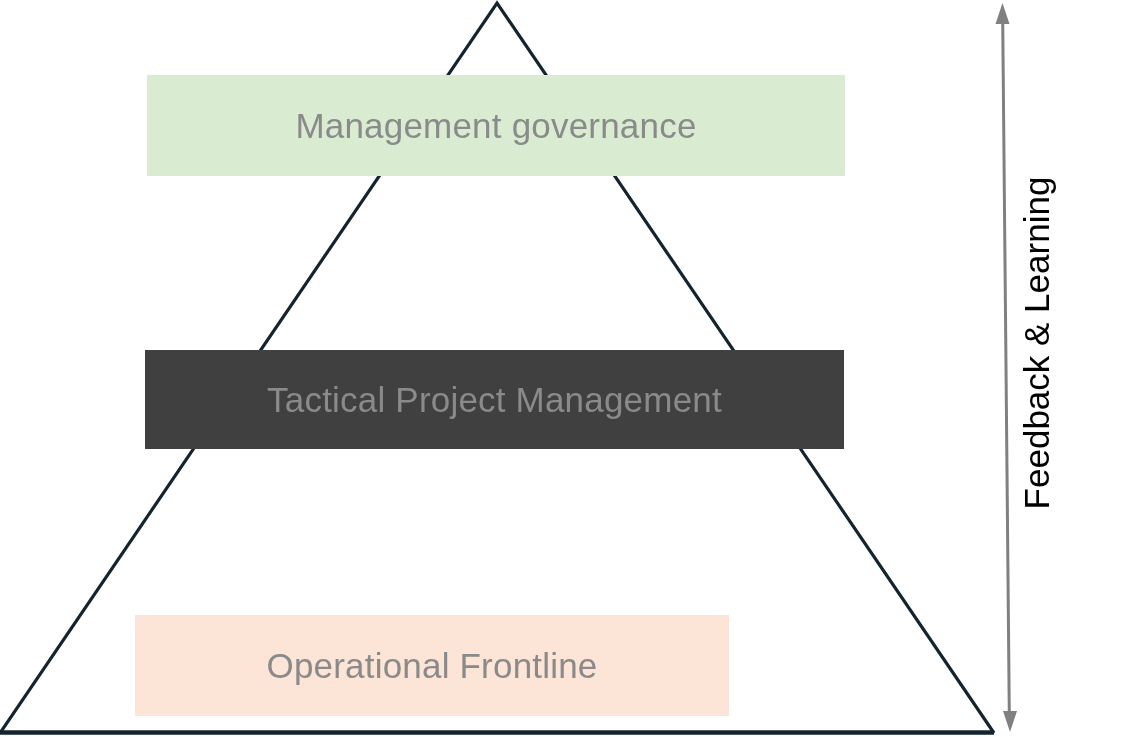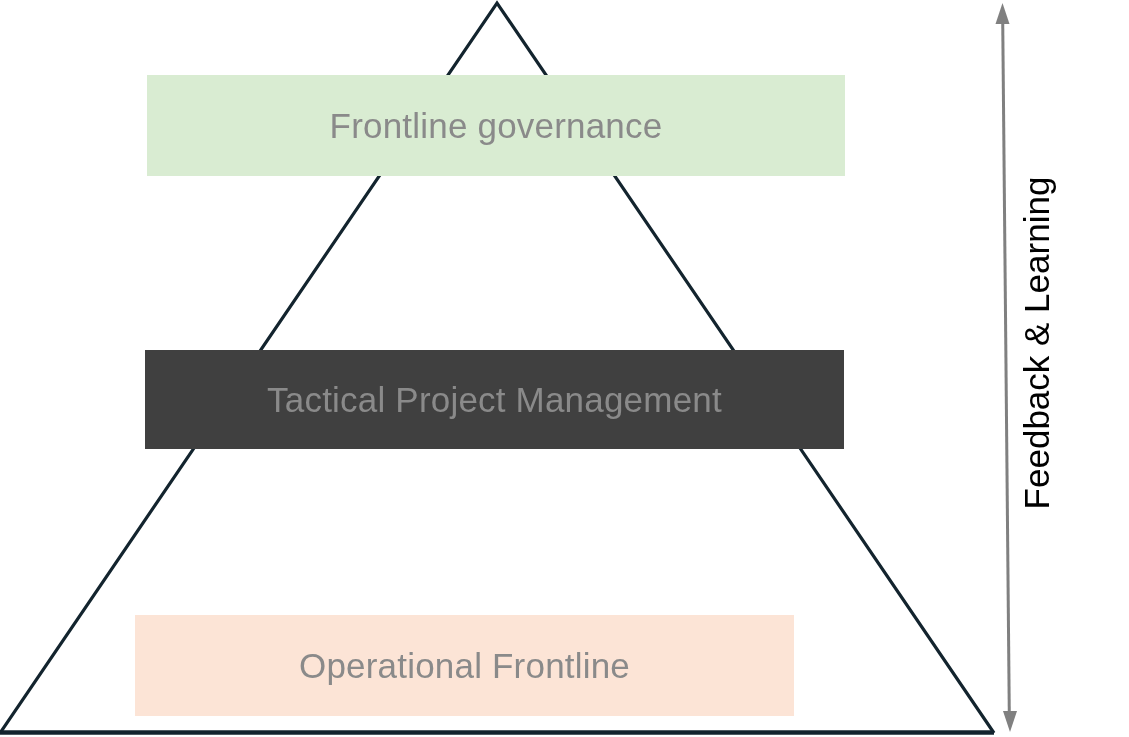--- a/index.html
+++ b/index.html
@@ -39,21 +39,21 @@
   .band-strategic {
     left: 147px; top: 75px;
     width: 698px; height: 101px;
   }
   .band-tactical {
     left: 145px; top: 350px;
     width: 699px; height: 99px;
   }
   .band-operational {
     left: 135px; top: 615px;
-    width: 659px; height: 101px; align-items: center;
+    width: 594px; height: 101px; align-items: center;
   }
   .side-label {
     position: absolute;
     left: 837px;            
     top: 323px;             
     width: 400px;
     height: 40px;
     line-height: 40px;
     text-align: center;
     transform: rotate(-90deg);
@@ -75,21 +75,21 @@
     <line x1="0" y1="732.5" x2="994" y2="732.5" stroke-width="4.5" stroke="#13242e"></line>
 
     <g>
       <line x1="1002.7" y1="20" x2="1009.3" y2="714" stroke-width="3" stroke="#808080"></line>
       <polygon points="1002.5,3 995.5,24 1009.5,24" fill="#808080"></polygon>
       <polygon points="1010,732 1003,711 1017,711" fill="#808080"></polygon>
     </g>
   </svg>
 
   <div class="band band-strategic" style="background-color: rgb(217, 236, 210);">
-    <span class="band-label">Frontline governance</span>
+    <span class="band-label">Management governance</span>
   </div>
 
   <div class="band band-tactical" style="background-color: #404040;">
     <span class="band-label">Tactical Project Management</span>
   </div>
 
   <div class="band band-operational" style="background-color: rgb(252, 228, 214);">
     <span class="band-label">Operational Frontline</span>
   </div>
 

